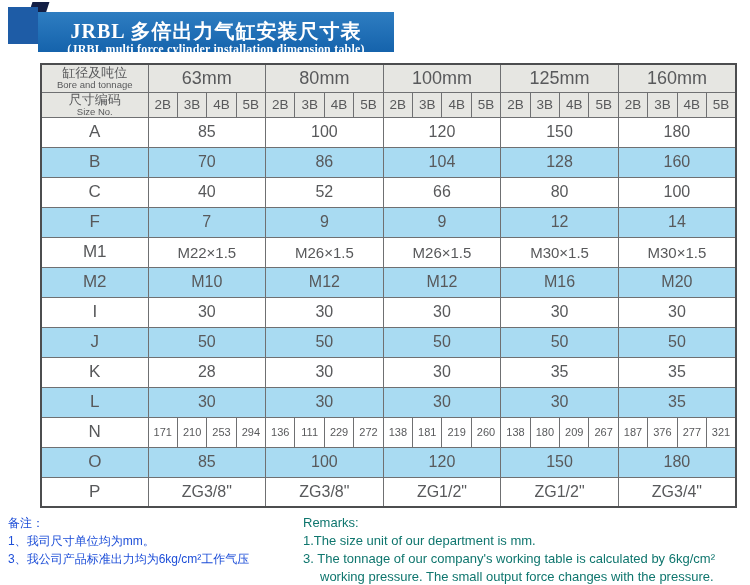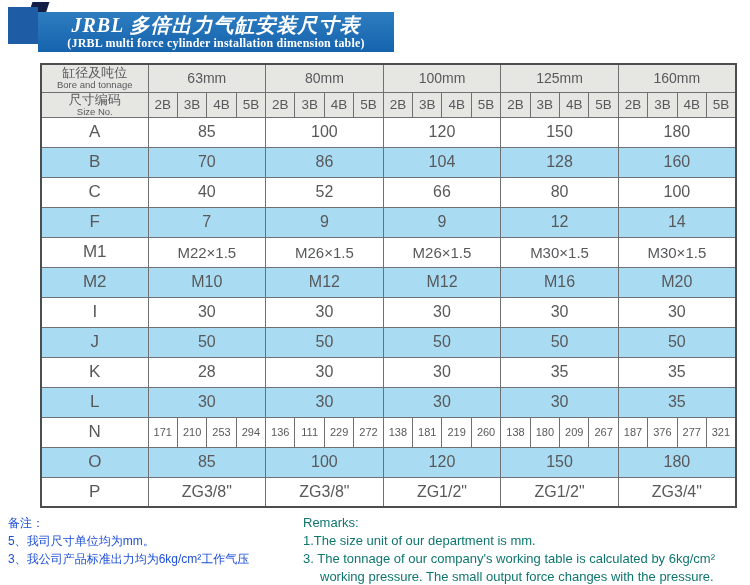--- a/index.html
+++ b/index.html
@@ -15,42 +15,42 @@
   .deco-square{
     position:absolute;left:8px;top:7px;width:30px;height:37px;
     background:#1e5ca6;z-index:2;
   }
   .banner{
     position:absolute;left:38px;top:12px;width:356px;height:40px;z-index:3;
     background:linear-gradient(#2e7dc1,#1563ac);
     text-align:center;color:#ffffff;
     font-family:"Liberation Serif",serif;font-weight:bold;
   }
-  .title-zh{font-size:20px;line-height:23px;letter-spacing:1px;margin-top:2px;font-style:italic;}
+  .title-zh{font-size:20px;line-height:23px;letter-spacing:1px;margin-top:8px;}
   .title-en{font-size:12px;line-height:13px;letter-spacing:0.2px;}
   
   .tbl{
     position:absolute;left:40px;top:63px;width:695px;
     border-collapse:collapse;table-layout:fixed;
     font-family:"Liberation Sans",sans-serif;color:#58595b;
     border:2px solid #4c4d4f;
   }
   .tbl td{
     border:1px solid #6f7072;text-align:center;vertical-align:middle;
     padding:0;background:#ffffff;overflow:hidden;white-space:nowrap;
   }
   col.cl{width:107px;}
   col.cs{width:29.4px;}
   tr.hr1{height:28px;}
   tr.hr2{height:25px;}
   tr.dr{height:30px;}
   .h{background:#e6e6e2 !important;}
   .corner-zh{font-size:13px;line-height:14px;}
   .corner-en{font-size:9.5px;line-height:10px;}
-  .grp{font-size:14px;}
+  .grp{font-size:18px;}
   .size{font-size:13.5px;}
   .lab{font-size:17px;}
   .val{font-size:16px;}
   .mval{font-size:15px;}
   .nval{font-size:11px;}
   tr.stripe td{background:#a9dbf2;}
   .gs{border-left:2px solid #4c4d4f;}
   
   .notes-zh{position:absolute;left:8px;top:514px;font-size:12px;line-height:18px;color:#1d4ed8;}
   .notes-en{position:absolute;left:303px;top:514px;font-size:13px;line-height:18px;color:#0f766e;}
@@ -249,21 +249,21 @@
     <td class="val gs" colspan="4">ZG3/8"</td>
     <td class="val gs" colspan="4">ZG1/2"</td>
     <td class="val gs" colspan="4">ZG1/2"</td>
     <td class="val gs" colspan="4">ZG3/4"</td>
   </tr>
 </tbody>
   </table>
 
 <div class="notes-zh">
   <div>备注：</div>
-  <div>5、我司尺寸单位均为mm。</div>
+  <div>1、我司尺寸单位均为mm。</div>
   <div>3、我公司产品标准出力均为6kg/cm²工作气压</div>
   <div class="ind-zh">为计算标准。输出力随气压大小发生变化。</div>
 </div>
 
 <div class="notes-en">
   <div>Remarks:</div>
   <div>1.The size unit of our department is mm.</div>
   <div>3. The tonnage of our company's working table is calculated by 6kg/cm²</div>
   <div class="ind-en">working pressure. The small output force changes with the pressure.</div>
 </div>

